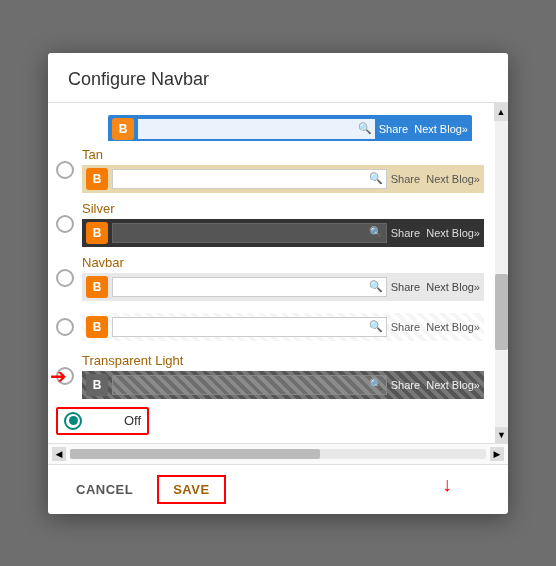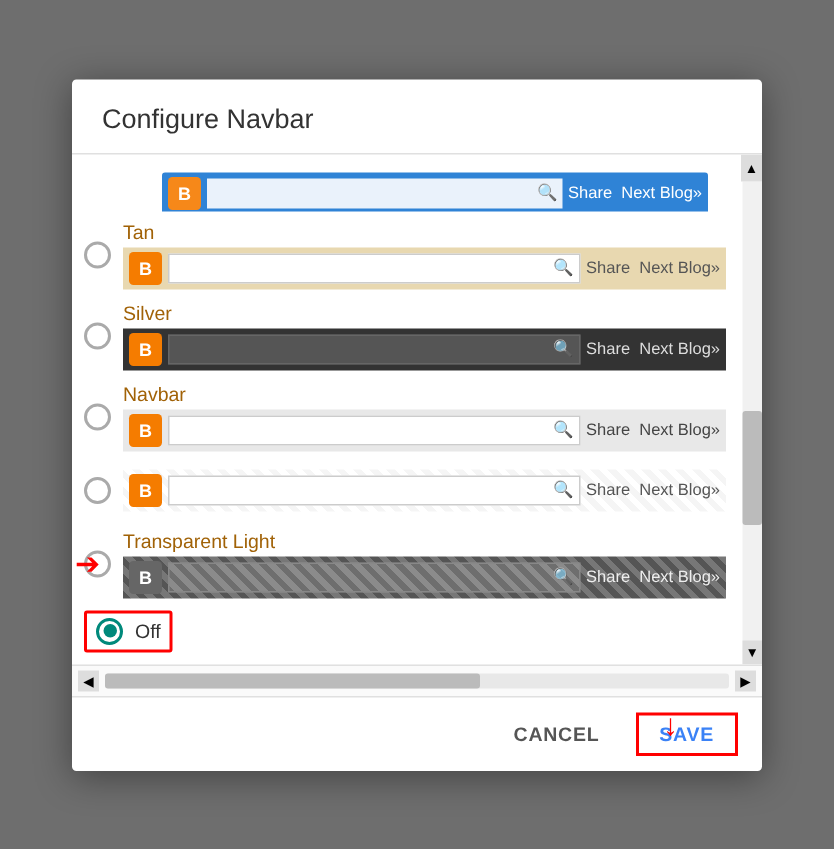--- a/index.html
+++ b/index.html
@@ -195,41 +195,41 @@
     }
     .scroll-h-thumb {
       width: 60%;
       height: 100%;
       background: #bbb;
       border-radius: 2px;
     }
 
     .dialog-footer {
       display: flex;
-      justify-content: flex-end;
+      justify-content: flex-start;
       padding: 10px 16px;
       gap: 12px;
       border-top: 1px solid #e0e0e0;
       align-items: center;
     }
     .btn-cancel {
       background: none;
       border: none;
       color: #555;
       font-size: 13px;
       font-weight: bold;
       cursor: pointer;
       padding: 6px 12px;
       letter-spacing: 0.5px;
       text-transform: uppercase;
     }
     .btn-save {
       background: none;
       border: 2px solid red;
-      color: #3b82f6;
+      color: #a16207;
       font-size: 13px;
       font-weight: bold;
       cursor: pointer;
       padding: 5px 14px;
       letter-spacing: 0.5px;
       text-transform: uppercase;
     }
     
     .top-partial-navbar {
       background: #1976d2;
@@ -363,21 +363,21 @@
             <div class="blogger-icon dark-bg">B</div>
             <div class="search-box" style="background:rgba(255,255,255,0.15);border-color:#888;">
               <span class="search-icon-small" style="color:#ddd;">🔍</span>
             </div>
             <div class="nav-links" style="color:#eee;">Share&nbsp; Next Blog»</div>
           </div>
         </div>
       </div>
     </div>
 
-    <div style="display:flex;align-items:center;margin:4px 8px;padding:3px 6px;border:2px solid red;width:fit-content;border-radius:2px;">
+    <div style="display:flex;align-items:center;margin:4px 8px;padding:3px 6px;border:2px solid red;width:fit-content;border-radius:2px;gap:34px;">
       <div class="radio-btn selected" style="margin-right:8px;">
         <div class="radio-inner"></div>
       </div>
       <span style="font-size:13px;color:#333;">Off</span>
     </div>
     </div>
 
     <div style="position:absolute;right:0;top:18px;bottom:0;width:13px;background:#f1f1f1;display:flex;flex-direction:column;">
       <div style="flex:1;position:relative;">
         <div style="position:absolute;top:50%;width:100%;height:25%;background:#bbb;border-radius:2px;"></div>

